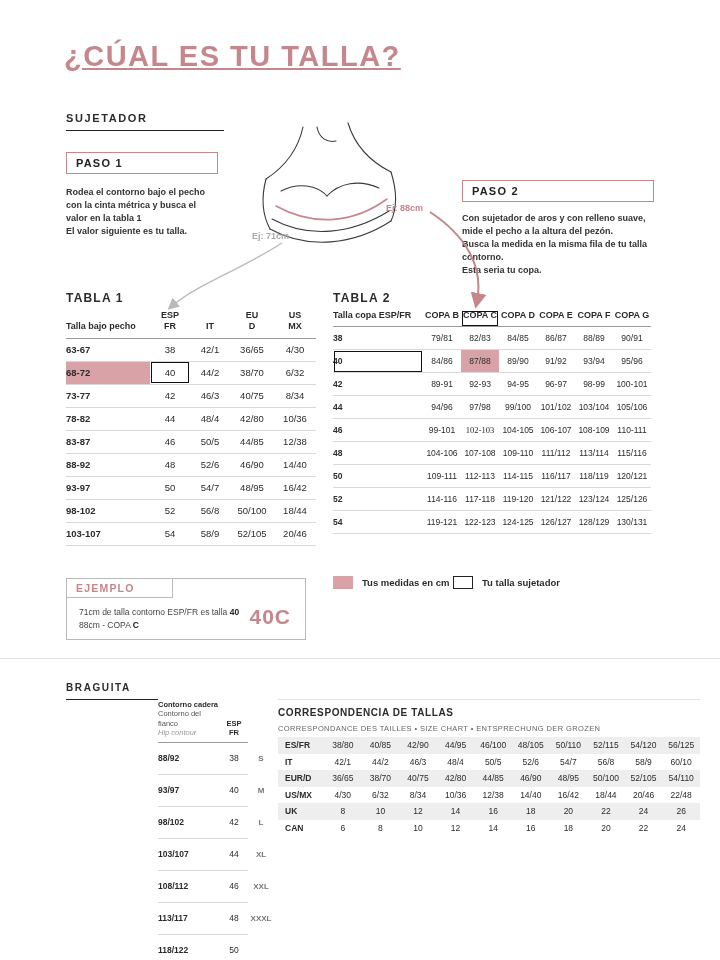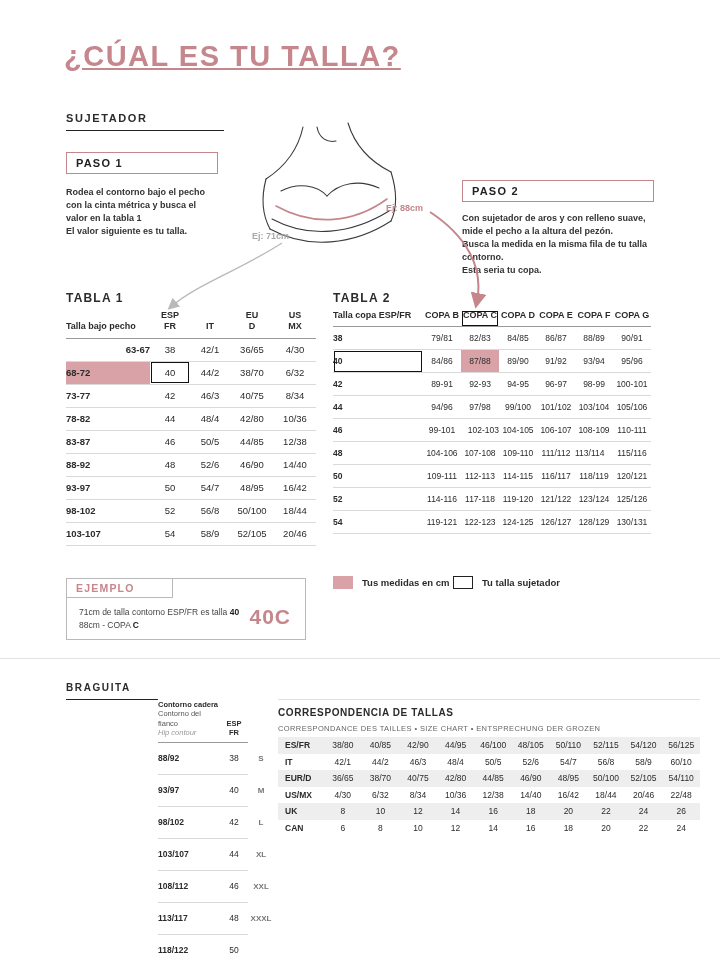--- a/index.html
+++ b/index.html
@@ -189,21 +189,21 @@
           <div class="hline hline1">D</div>
         </th>
         <th style="text-align: center;">
           <div class="hline hline0">US</div>
           <div class="hline hline1">MX</div>
         </th>
       </tr>
     </thead>
     <tbody>
       <tr>
-        <td style="text-align: right;">63-67</td>
+        <td style="text-align: left;">63-67</td>
         <td style="text-align: center;">38</td>
         <td style="text-align: center;">42/1</td>
         <td style="text-align: center;">36/65</td>
         <td style="text-align: center;">4/30</td>
       </tr>
       <tr>
         <td class="mark-fill" style="text-align: left;">68-72</td>
         <td class="mark-box" style="text-align: center;">40</td>
         <td style="text-align: center;">44/2</td>
         <td style="text-align: center;">38/70</td>
@@ -330,33 +330,33 @@
         <td style="text-align: center;">94/96</td>
         <td style="text-align: center;">97/98</td>
         <td style="text-align: center;">99/100</td>
         <td style="text-align: center;">101/102</td>
         <td style="text-align: center;">103/104</td>
         <td style="text-align: center;">105/106</td>
       </tr>
       <tr>
         <td style="text-align: left;">46</td>
         <td style="text-align: center;">99-101</td>
-        <td style="text-align: right;">102-103</td>
+        <td style="text-align: center; font-family: Liberation Serif, serif;">102-103</td>
         <td style="text-align: center;">104-105</td>
         <td style="text-align: center;">106-107</td>
         <td style="text-align: center;">108-109</td>
         <td style="text-align: center;">110-111</td>
       </tr>
       <tr>
         <td style="text-align: left;">48</td>
         <td style="text-align: center; margin-left: 6px;">104-106</td>
         <td style="text-align: center;">107-108</td>
         <td style="text-align: center;">109-110</td>
         <td style="text-align: center;">111/112</td>
-        <td style="text-align: left;">113/114</td>
+        <td style="text-align: center;">113/114</td>
         <td style="text-align: center;">115/116</td>
       </tr>
       <tr>
         <td style="text-align: left;">50</td>
         <td style="text-align: center;">109-111</td>
         <td style="text-align: center;">112-113</td>
         <td style="text-align: center;">114-115</td>
         <td style="text-align: center;">116/117</td>
         <td style="text-align: center;">118/119</td>
         <td style="text-align: center;">120/121</td>

